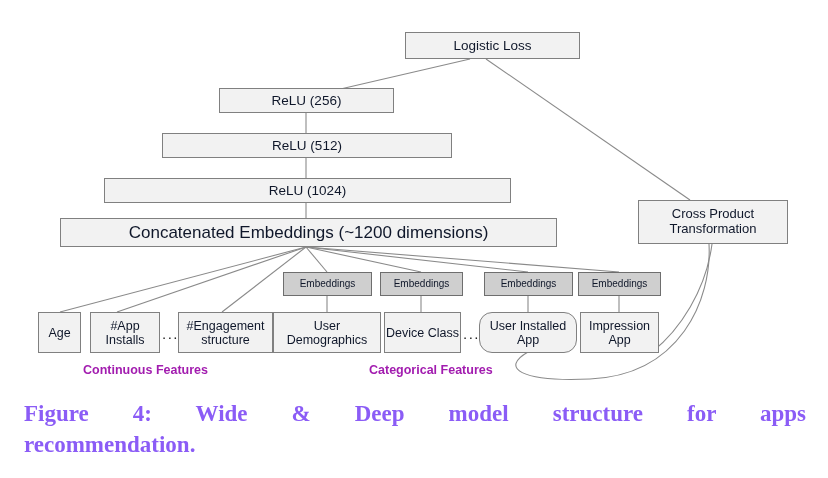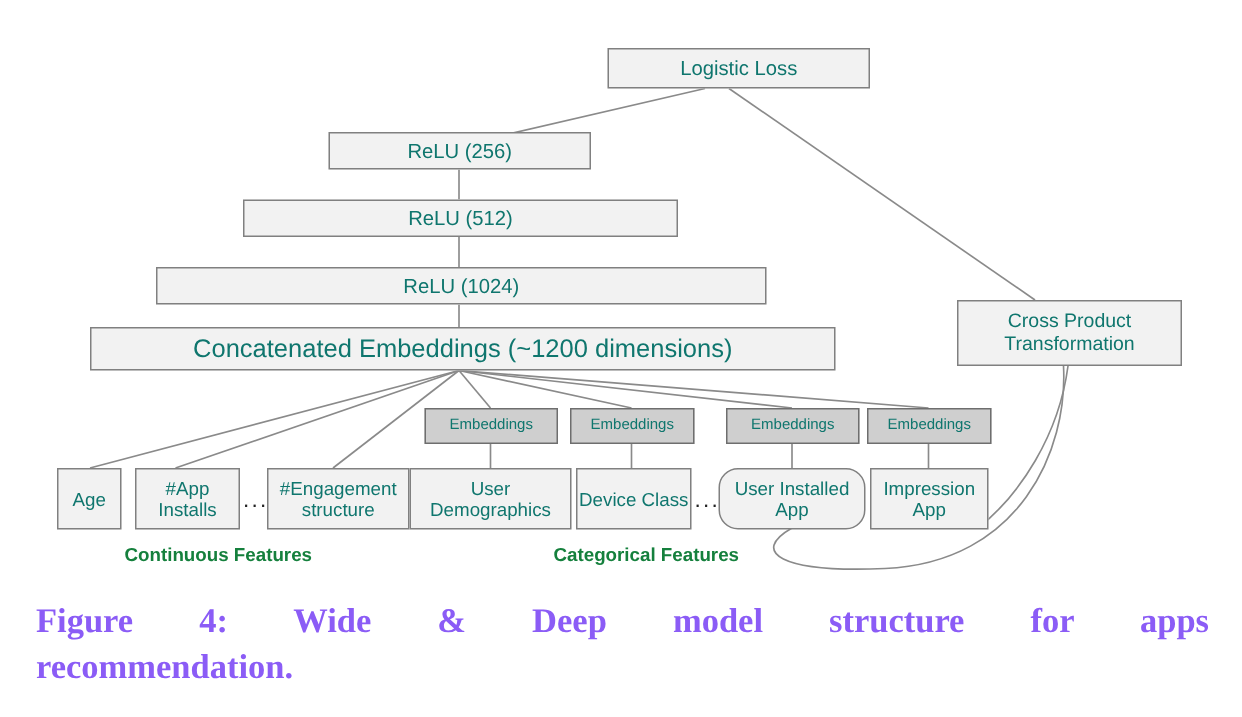--- a/index.html
+++ b/index.html
@@ -31,21 +31,21 @@
   .node {
     position: absolute;
     box-sizing: border-box;
     border: 1px solid #808080;
     background: #f2f2f2;
     display: flex;
     align-items: center;
     justify-content: center;
     text-align: center;
     line-height: 1.12;
-    color: #0f766e;
+    color: #0f172a;
     z-index: 3;
   }
   .node.emb {
     background: #cfcfcf;
     border: 1px solid #6e6e6e;
     font-size: 10px;
   }
   .node.stack {
     font-size: 13.5px;
   }
@@ -66,21 +66,21 @@
     font-size: 15px;
     letter-spacing: 1.5px;
     color: #222;
     z-index: 3;
     font-family: "Liberation Sans", sans-serif;
   }
   .grouplabel {
     position: absolute;
     font-size: 12.5px;
     font-weight: bold;
-    color: #15803d;
+    color: #a21caf;
     z-index: 3;
     white-space: nowrap;
   }
   #caption {
     position: absolute;
     left: 24px;
     top: 398px;
     width: 782px;
     font-family: "Liberation Serif", serif;
     font-weight: bold;

